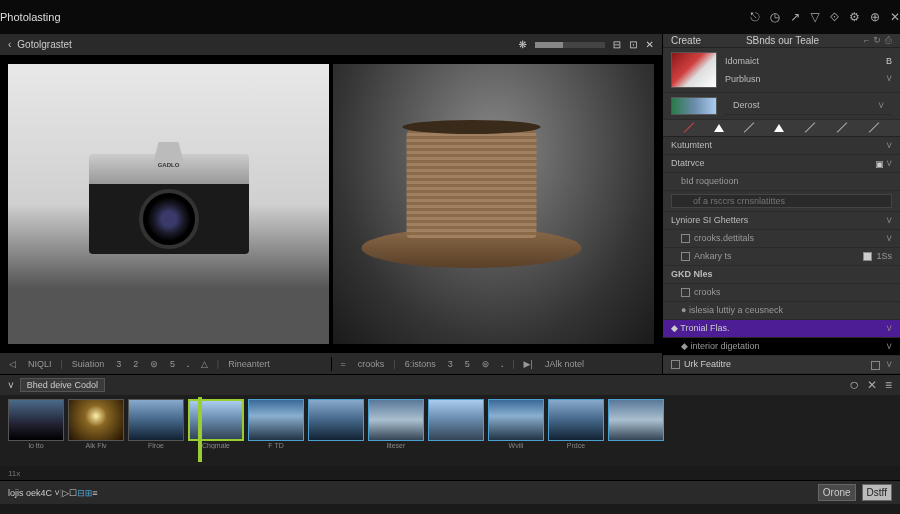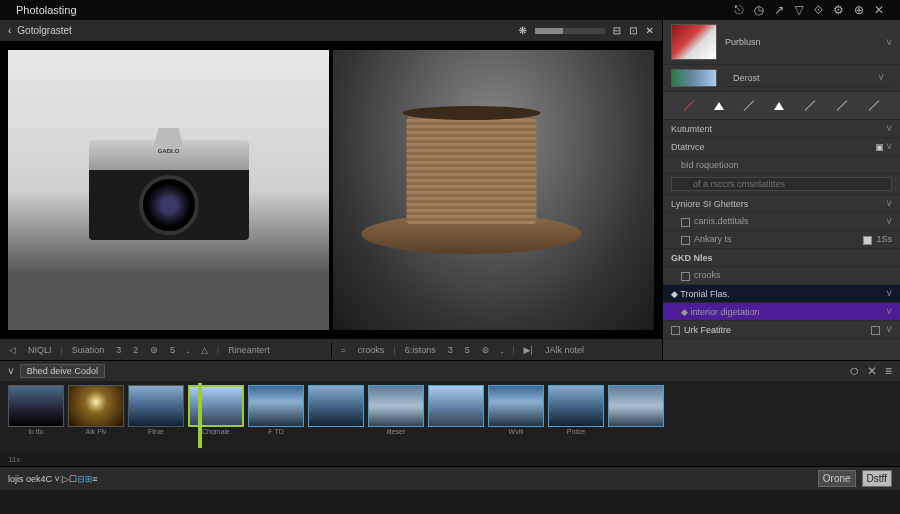--- a/index.html
+++ b/index.html
@@ -1,17 +1,17 @@
 <!DOCTYPE html>
 <html><head>
 <meta charset="utf-8">
 <style>
 *{margin:0;padding:0;box-sizing:border-box;font-family:Arial,sans-serif}
 body{background:#1a1a1a;color:#ccc;width:900px;height:514px;overflow:hidden;font-size:10px}
-.titlebar{height:20px;background:#0a0a0a;display:flex;align-items:center;padding:0 16px;justify-content:space-between}
+.titlebar{height:34px;background:#0a0a0a;display:flex;align-items:center;padding:0 0;justify-content:space-between}
 .title{font-size:11px;color:#ddd}
 .titleicons{display:flex;gap:10px}
 .titleicons span{cursor:pointer;color:#aaa;font-size:12px}
 .main{display:flex;height:340px}
 .left{flex:1;display:flex;flex-direction:column;background:#1e1e1e}
 .subheader{height:22px;display:flex;align-items:center;padding:0 8px;justify-content:space-between;background:#2a2a2a;border-bottom:1px solid #000}
 .subheader-left{display:flex;align-items:center;gap:6px}
 .subheader-right{display:flex;align-items:center;gap:8px}
 .previews{flex:1;display:flex;padding:8px;gap:4px;background:#000}
 .preview{flex:1;background:#222;position:relative;overflow:hidden}
@@ -155,23 +155,36 @@
         <span class="tb-item">⊜</span>
         <span class="tb-item">᎐</span>
         <span class="sep">|</span>
         <span class="tb-item">▶|</span>
         <span class="tb-item">JAlk notel</span>
       </div>
     </div>
   </div>
 
   <div class="right">
+    <div class="panel-tabs">
+      <span class="tab">Create</span>
+      <span class="tab" style="margin-left:auto">SBnds our Teale</span>
+      <span class="tools">
+          <span>⌐</span>
+          <span>↻</span>
+          <span>⎙</span>
+        </span>
+    </div>
     <div class="swatch-row">
       <div class="swatch"></div>
       <div style="flex:1">
+        <div class="prop-row" style="border:0;padding:2px 0">
+            <span class="prop-label">Idomaict</span>
+            <span class="prop-val">B</span>
+          </div>
         <div class="prop-row" style="border:0;padding:2px 0">
             <span class="prop-label">Purblusn</span>
             <span class="chev">˅</span>
           </div>
       </div>
     </div>
     <div class="swatch-row">
       <div class="swatch2"></div>
       <div style="flex:1" class="prop-row">
           <span class="prop-label" style="border:0">Derost</span>
@@ -200,38 +213,41 @@
           <span>bId roquetioon</span>
         </div>
       <div class="prop-row">
           <input type="text" placeholder="of a rsccrs crnsnlatittes" style="">
         </div>
       <div class="prop-row">
           <span class="prop-label">Lyniore SI Ghetters</span>
           <span class="chev">˅</span>
         </div>
       <div class="prop-row indent">
-          <span><span class="cb"></span><span>canis.dettitals</span></span>
+          <span><span class="cb"></span><span>crooks.dettitals</span></span>
           <span class="chev">˅</span>
         </div>
       <div class="prop-row indent">
           <span><span class="cb"></span><span>Ankary ts</span></span>
           <span><span class="cb" style="background:#ccc"></span><span>1Ss</span></span>
         </div>
       <div class="prop-row">
           <span class="prop-label" style="font-weight:bold">GKD Nles</span>
         </div>
       <div class="prop-row indent">
           <span><span class="cb"></span><span>crooks</span></span>
         </div>
-      <div class="prop-row" style="background:#0f172a">
+      <div class="prop-row indent">
+          <span><span>●</span> <span>islesia luttiy a ceusneck</span></span>
+        </div>
+      <div class="prop-row" style="background:#4c1d95">
           <span><span>◆</span> <span>Tronial Flas.</span></span>
           <span class="chev">˅</span>
         </div>
-      <div class="prop-row indent" style="background:#4c1d95">
+      <div class="prop-row indent" style="background:#000000">
           <span><span>◆</span> <span>interior digetation</span></span>
           <span class="chev">˅</span>
         </div>
       <div class="prop-row">
           <span><span class="cb"></span><span>Urk Featitre</span></span>
           <span><span class="cb"></span> <span class="chev">˅</span></span>
         </div>
 
     </div>
   </div>

